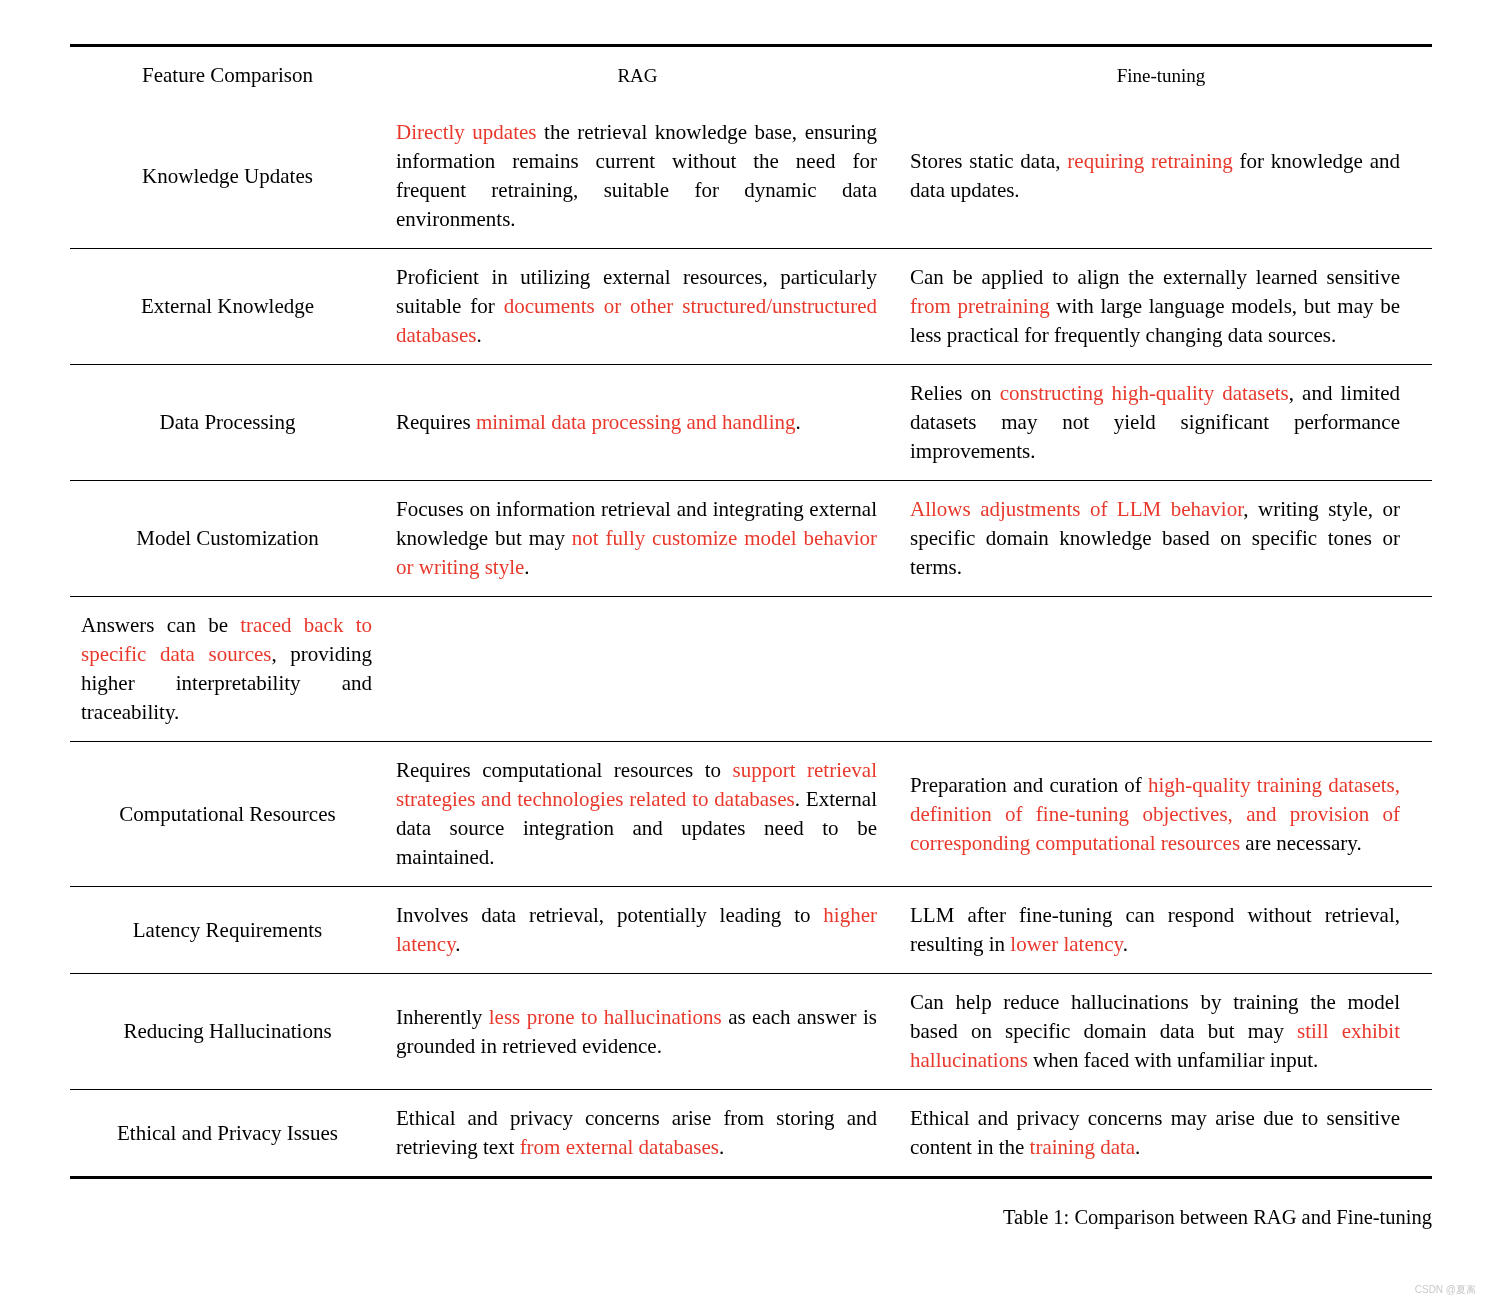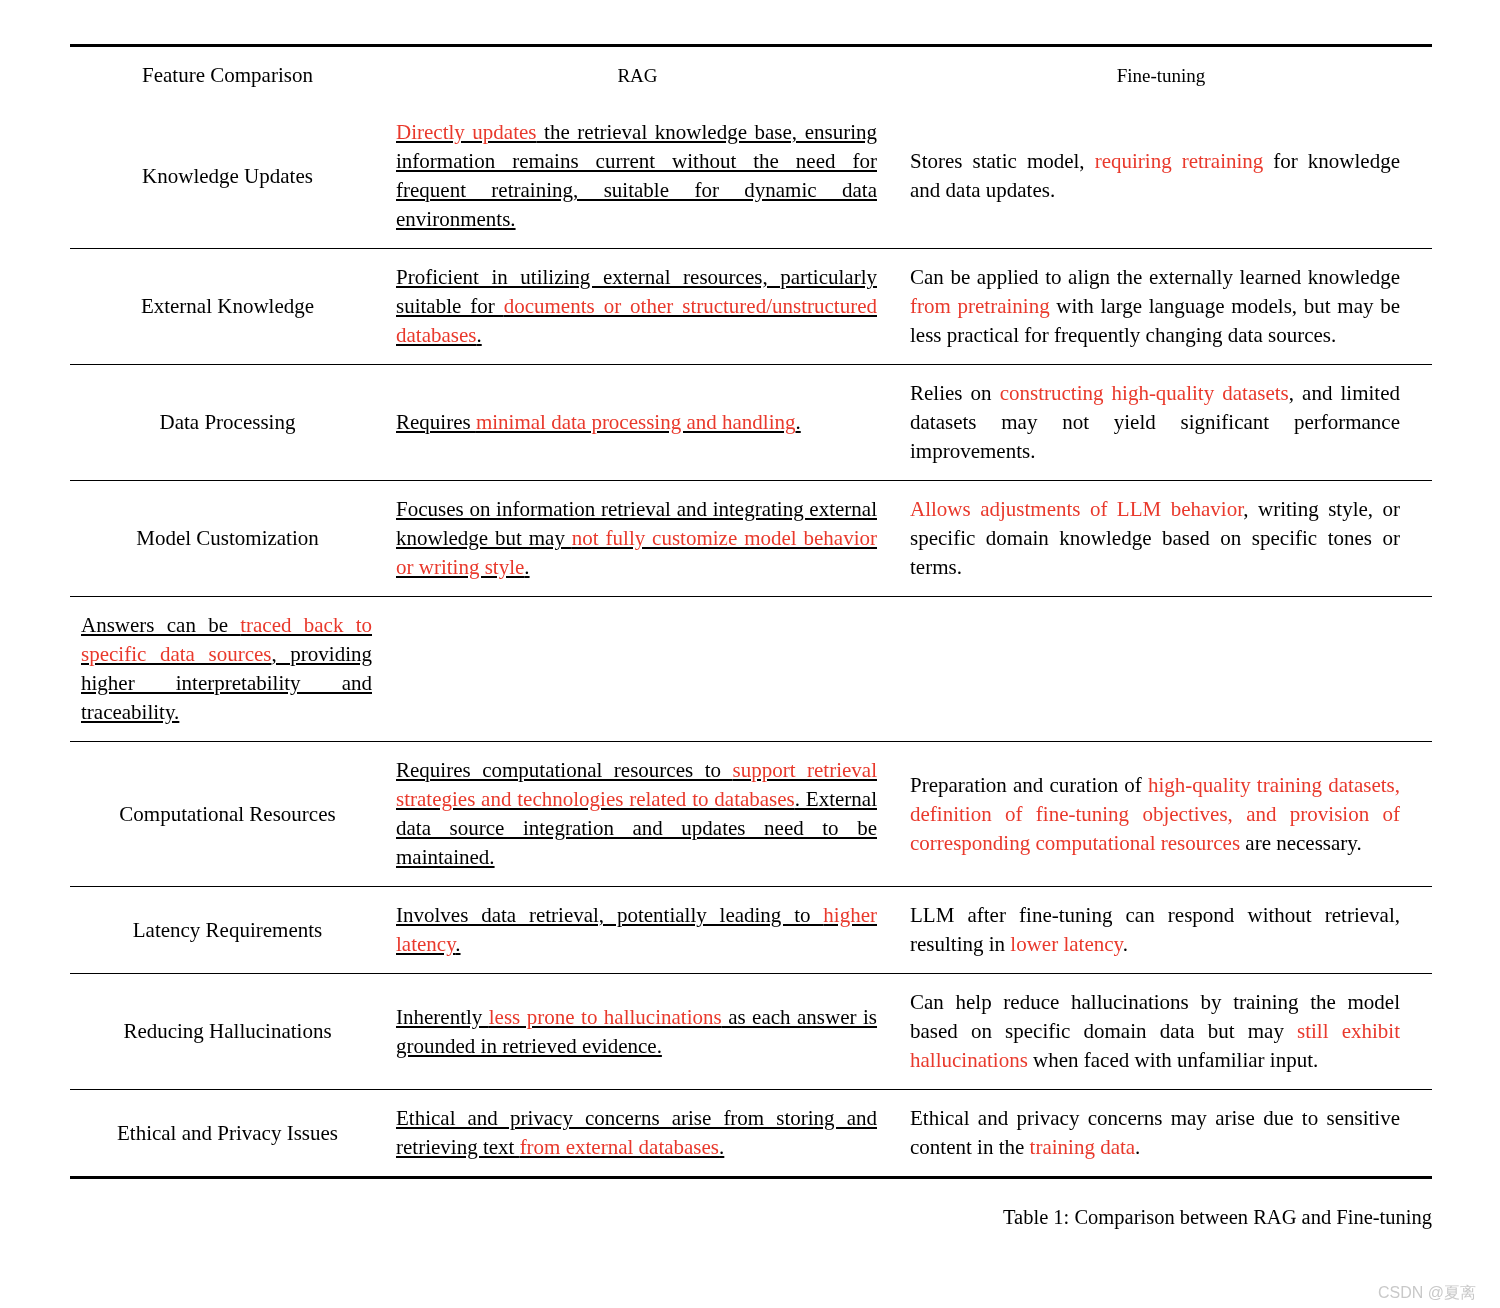--- a/index.html
+++ b/index.html
@@ -49,21 +49,20 @@
     justify-content: center;
     font-size: 19px;
     padding: 14px 8px;
   }
   .body-cell {
     font-size: 21px;
     line-height: 29px;
   }
   .col-rag {
     padding: 14px 13px 14px 11px;
-    text-decoration: underline;
   }
   .col-ft {
     padding: 14px 32px 14px 20px;
   }
   .body-cell .txt {
     margin: 0;
     text-align: justify;
     width: 100%;
   }
   .hl {
@@ -74,51 +73,51 @@
     text-align: right;
     font-size: 20.5px;
     width: 1362px;
     margin-left: 70px;
   }
   .watermark {
     position: absolute;
     right: 24px;
     top: 1283px;
     font-family: "Liberation Sans", sans-serif;
-    font-size: 16px;
+    font-size: 10px;
     color: #c9c9c9;
   }
 </style>
 </head>
 <body>
 
 <div class="page">
   <div class="paper-table">
     <div class="row header-row">
       <div class="cell feature-cell header-cell">Feature Comparison</div>
       <div class="cell body-cell header-cell">RAG</div>
       <div class="cell body-cell header-cell">Fine-tuning</div>
     </div>
     <div id="rows">
         <div class="row body-row">
           <div class="cell feature-cell">Knowledge Updates</div>
           <div class="cell body-cell col-rag">
             <p class="txt"><span class="hl">Directly updates</span><span> the retrieval knowledge base, ensuring information remains current without the need for frequent retraining, suitable for dynamic data environments.</span></p>
           </div>
           <div class="cell body-cell col-ft">
-            <p class="txt"><span>Stores static model, </span><span class="hl">requiring retraining</span><span> for knowledge and data updates.</span></p>
+            <p class="txt"><span>Stores static data, </span><span class="hl">requiring retraining</span><span> for knowledge and data updates.</span></p>
           </div>
         </div>
         <div class="row body-row">
           <div class="cell feature-cell">External Knowledge</div>
           <div class="cell body-cell col-rag">
             <p class="txt"><span>Proficient in utilizing external resources, particularly suitable for </span><span class="hl">documents or other structured/unstructured databases</span><span>.</span></p>
           </div>
           <div class="cell body-cell col-ft">
-            <p class="txt"><span>Can be applied to align the externally learned knowledge </span><span class="hl">from pretraining</span><span> with large language models, but may be less practical for frequently changing data sources.</span></p>
+            <p class="txt"><span>Can be applied to align the externally learned sensitive </span><span class="hl">from pretraining</span><span> with large language models, but may be less practical for frequently changing data sources.</span></p>
           </div>
         </div>
         <div class="row body-row">
           <div class="cell feature-cell">Data Processing</div>
           <div class="cell body-cell col-rag">
             <p class="txt"><span>Requires </span><span class="hl">minimal data processing and handling</span><span>.</span></p>
           </div>
           <div class="cell body-cell col-ft">
             <p class="txt"><span>Relies on </span><span class="hl">constructing high-quality datasets</span><span>, and limited datasets may not yield significant performance improvements.</span></p>
           </div>

